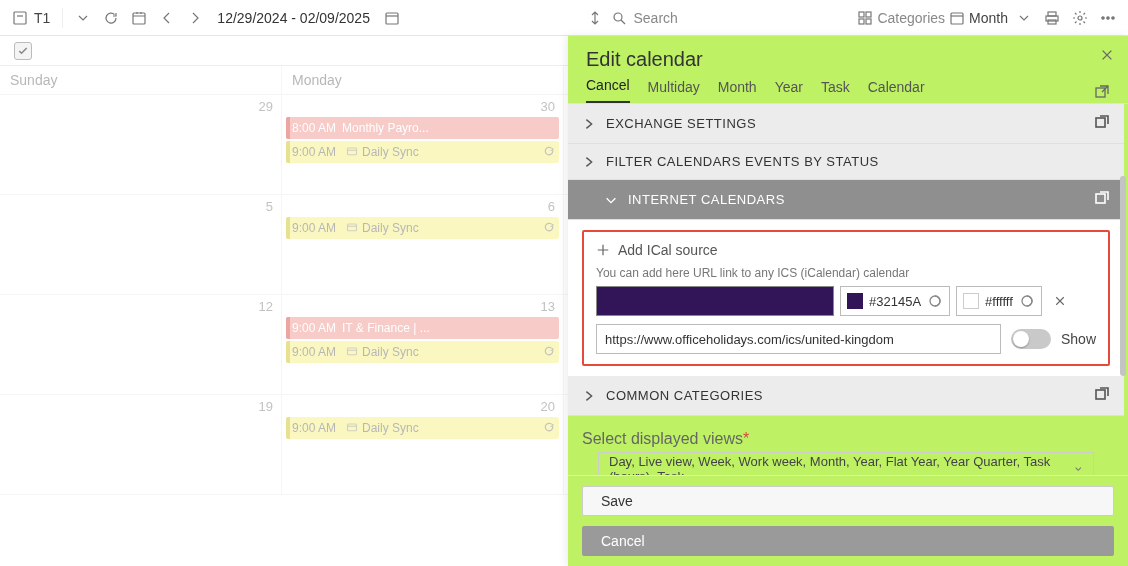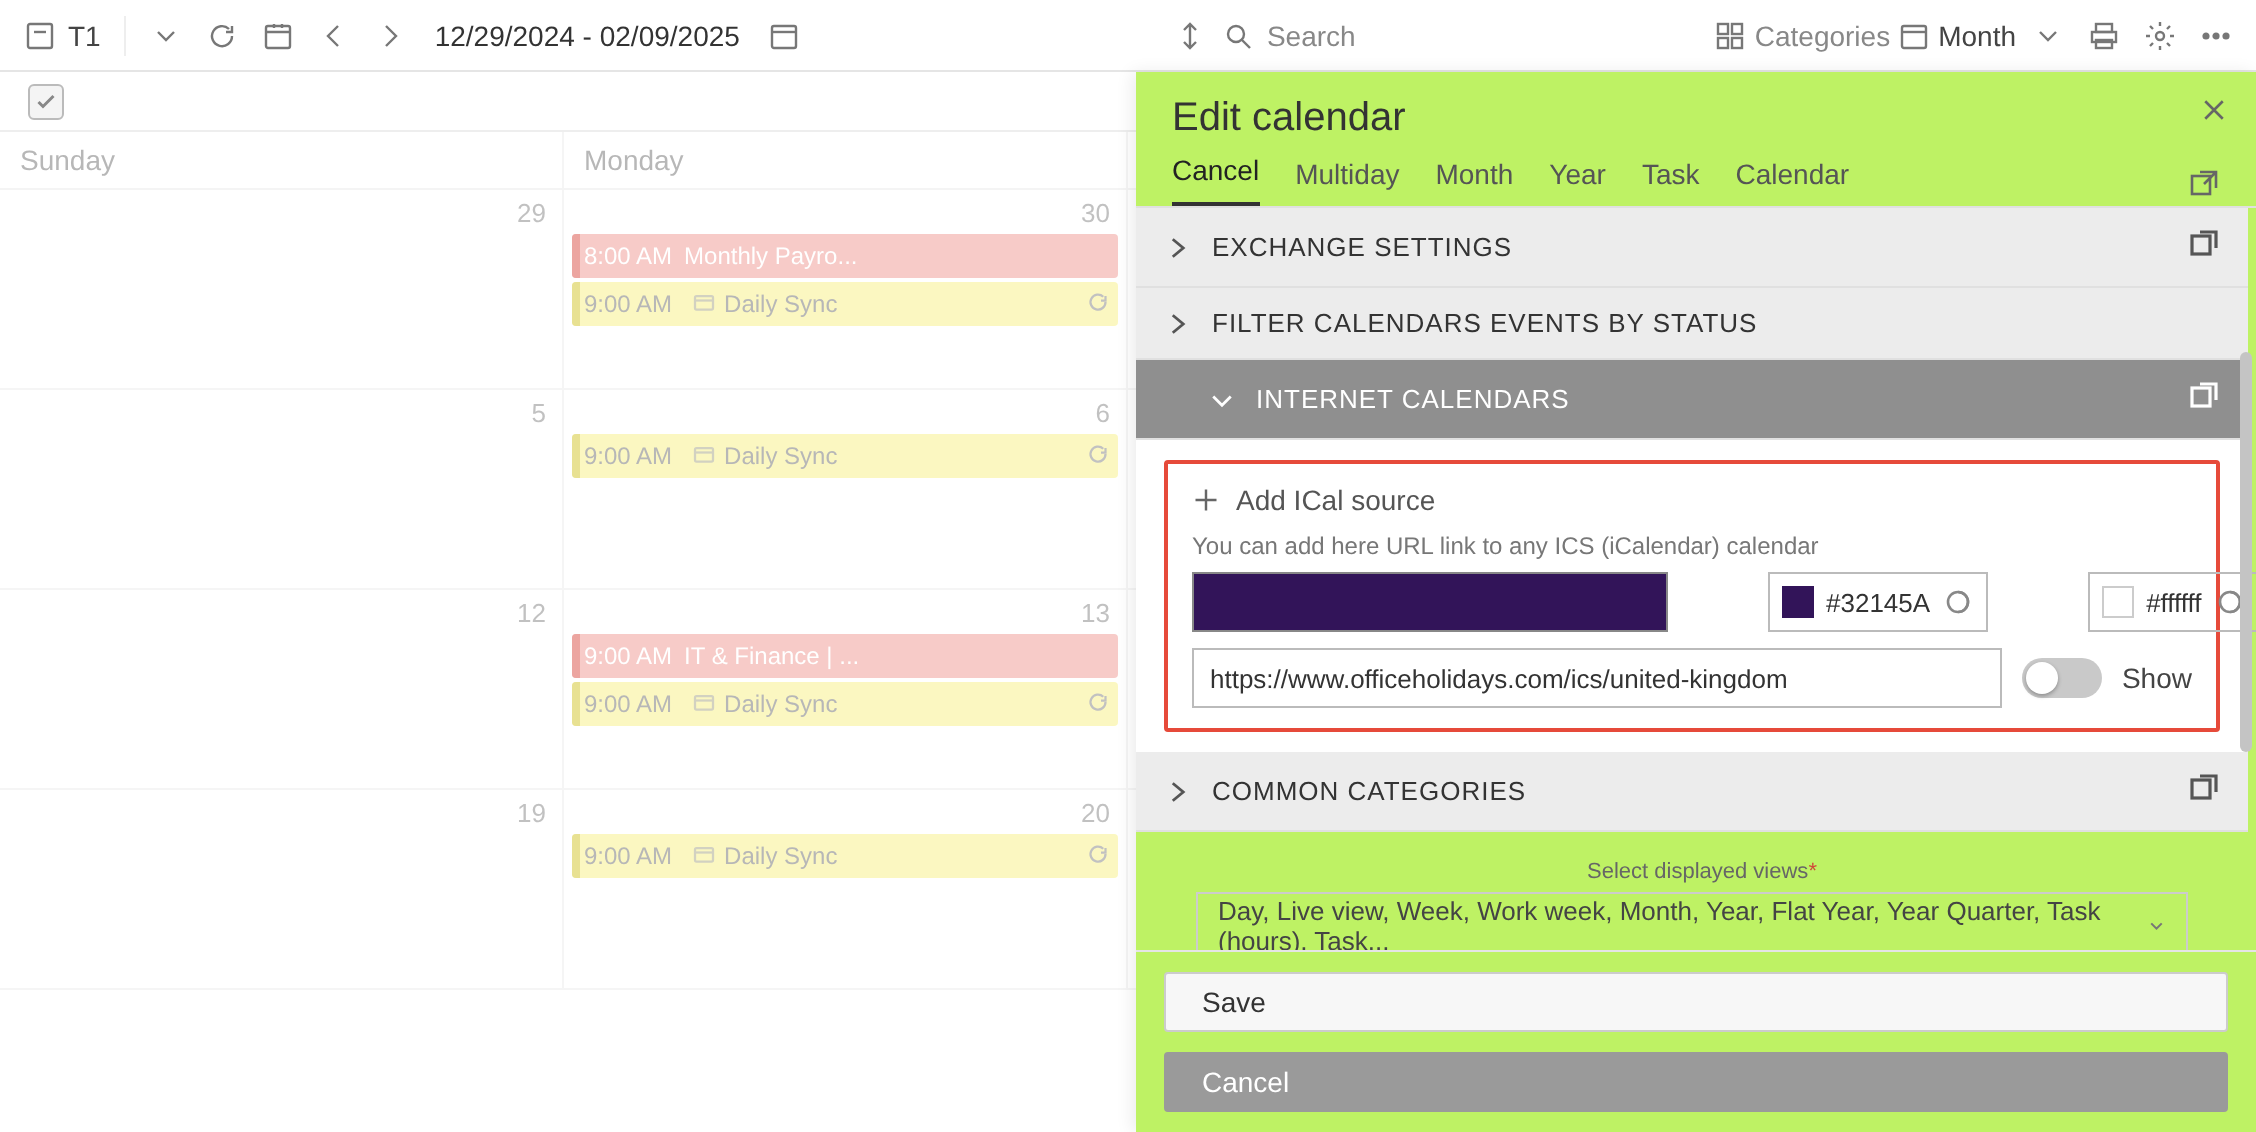--- a/index.html
+++ b/index.html
@@ -63,35 +63,35 @@
 .section .ricon svg{width:16px;height:16px;}
 .secbody { background:#fff; padding:10px 14px;}
 
 
 .icalbox { border:2px solid #e64a3a; padding:10px 12px; border-radius:2px;}
 .addline { display:flex; align-items:center; gap:8px; color:#555; font-size:14px; cursor:pointer;}
 .addline svg{width:14px;height:14px;stroke:#666;fill:none;stroke-width:1.4;}
 .hint { color:#777; font-size:12px; margin:8px 0 6px;}
 .row1 { display:flex; gap:6px; align-items:center;}
 .swatch-big { flex:0 0 238px; height:30px; background:#321459; border:1px solid #888;}
-.colorfield { display:flex; align-items:center; border:1px solid #bbb; height:30px; padding:0 6px; gap:6px; font-size:13px;margin-left:44px;}
+.colorfield { display:flex; align-items:center; border:1px solid #bbb; height:30px; padding:0 6px; gap:6px; font-size:13px;}
 .colorfield .mini { width:16px; height:16px; }
 .colorfield.c1 .mini{ background:#321459;}
 .colorfield.c2 .mini{ background:#fff; border:1px solid #ccc;}
 .colorfield svg{width:16px;height:16px;stroke:#888;fill:none;stroke-width:1.3;}
 .xbtn { width:24px; display:flex; justify-content:center; cursor:pointer;}
 .xbtn svg{width:12px;height:12px;stroke:#666;stroke-width:1.5;fill:none;}
 .row2 { display:flex; gap:10px; align-items:center; margin-top:8px;}
 .urlfield { flex:1; height:30px; border:1px solid #bbb; padding:0 8px; font-size:13px; display:flex; align-items:center; color:#333;}
 .toggle { width:40px; height:20px; border-radius:10px; background:#c9c9c9; position:relative;}
 .toggle .knob{ width:16px; height:16px; background:#fff; border-radius:50%; position:absolute; top:2px; left:2px; box-shadow:0 1px 2px rgba(0,0,0,.3);}
 .showlbl{font-size:14px;color:#444;}
 
 
-.fieldlbl { font-size:11px; color:#666; margin:14px 4px 4px 14px;text-align:center;}
+.fieldlbl { font-size:16px; color:#666; margin:14px 4px 4px 14px;}
 .fieldlbl .req{color:#d04a3a;}
 .select { margin:0 30px; height:34px; border:1px solid #ccc; display:flex; align-items:center; padding:0 10px; font-size:13px; color:#444; justify-content:space-between;}
 .select svg{width:12px;height:12px;stroke:#777;fill:none;stroke-width:1.6;}
 
 
 .footer { border-top:1px solid #e5e5e5; padding:10px 14px; display:flex; justify-content:flex-end; gap:10px;flex-direction:column;}
 .btn { height:30px; padding:0 18px; font-size:14px; border:1px solid #ccc; background:#fff; display:inline-flex; align-items:center; cursor:pointer; border-radius:2px;}
 .btn.primary { background:#f7f7f7;}
 .btn.cancel { background:#9a9a9a; color:#fff; border-color:#9a9a9a;}
 

